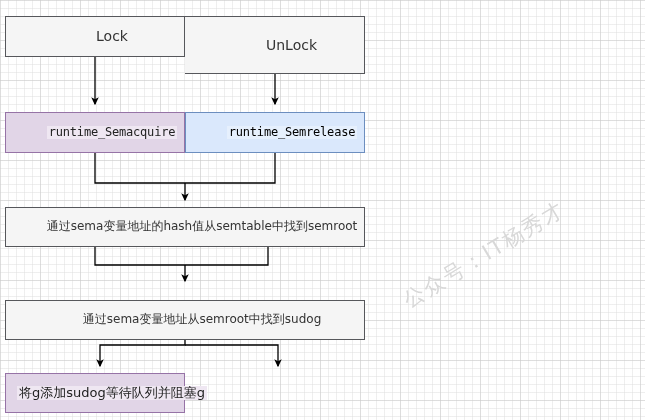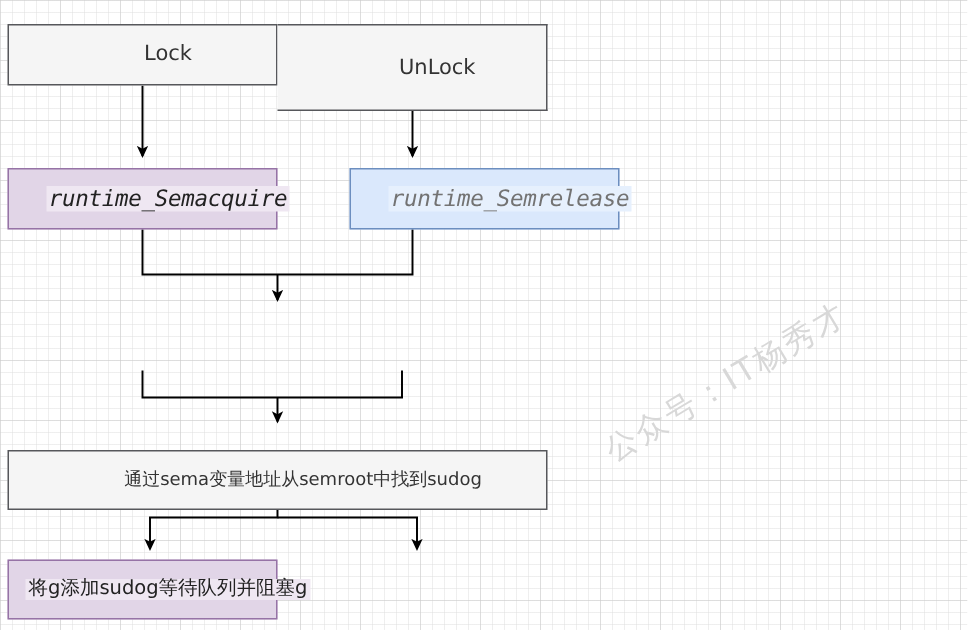--- a/index.html
+++ b/index.html
@@ -57,33 +57,31 @@
   }
   .purple .node-label {
     background: #efe7f2;
     padding: 0 2px;
   }
 
   
   .blue {
     background: #dae8fc;
     border: 1.3px solid #6c8ebf;
-    color: #737373;
-    margin-left: 48px;
+    color: #000000;
   }
   .blue .node-label {
     background: #e6f0fd;
     padding: 0 2px;
   }
 
   .mono .node-label {
     font-family: "DejaVu Sans Mono", "Liberation Mono", monospace;
-    font-size: 15px;
+    font-size: 12px;
     letter-spacing: -0.2px;
-    font-style: italic;
   }
   .f14 .node-label { font-size: 14px; }
   .f12 .node-label { font-size: 12px; }
   .f13 .node-label { font-size: 13px; }
 
   
   .no-left-border { border-left: none; }
 
   svg.edges {
     position: absolute;
@@ -155,20 +153,23 @@
   </div>
 
   <div class="node purple mono" style="left:5px; top:112px; width:180px; height:41px;">
     <span class="node-label">runtime_Semacquire</span>
   </div>
 
   <div class="node blue mono" style="left:185px; top:112px; width:180px; height:41px;">
     <span class="node-label">runtime_Semrelease</span>
   </div>
 
+  <div class="node grey f12" style="left:5px; top:207px; width:360px; height:40px;">
+    <span class="node-label">通过sema变量地址的hash值从semtable中找到semroot</span>
+  </div>
 
   <div class="node grey f12" style="left:5px; top:300px; width:360px; height:40px;">
     <span class="node-label">通过sema变量地址从semroot中找到sudog</span>
   </div>
 
   <div class="node purple f13" style="left:5px; top:373px; width:180px; height:40px;">
     <span class="node-label">将g添加sudog等待队列并阻塞g</span>
   </div>
 
 

